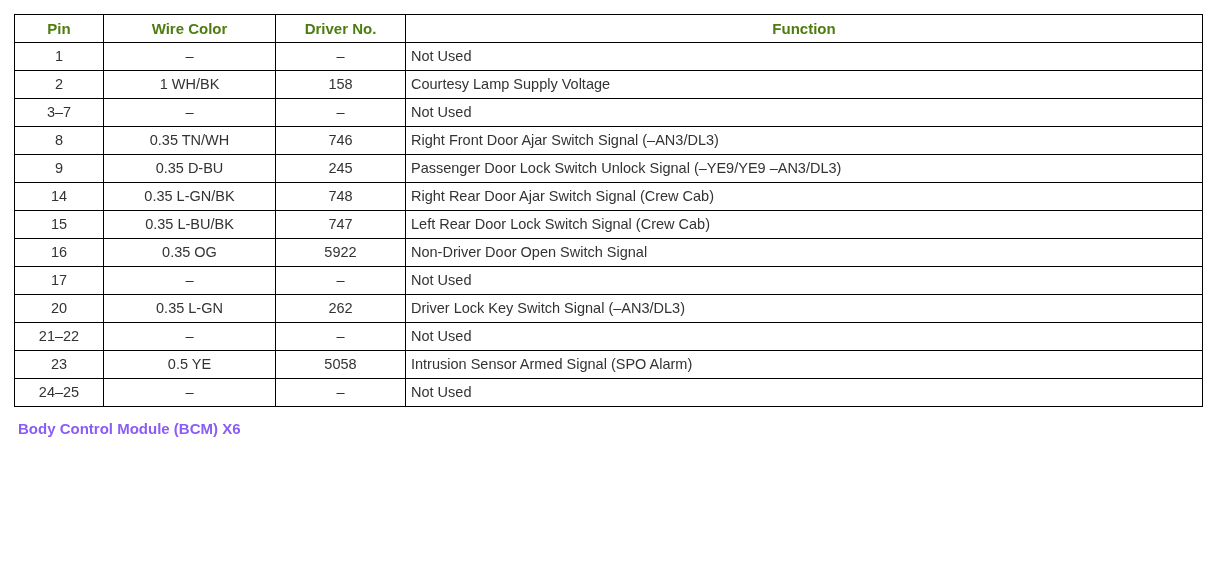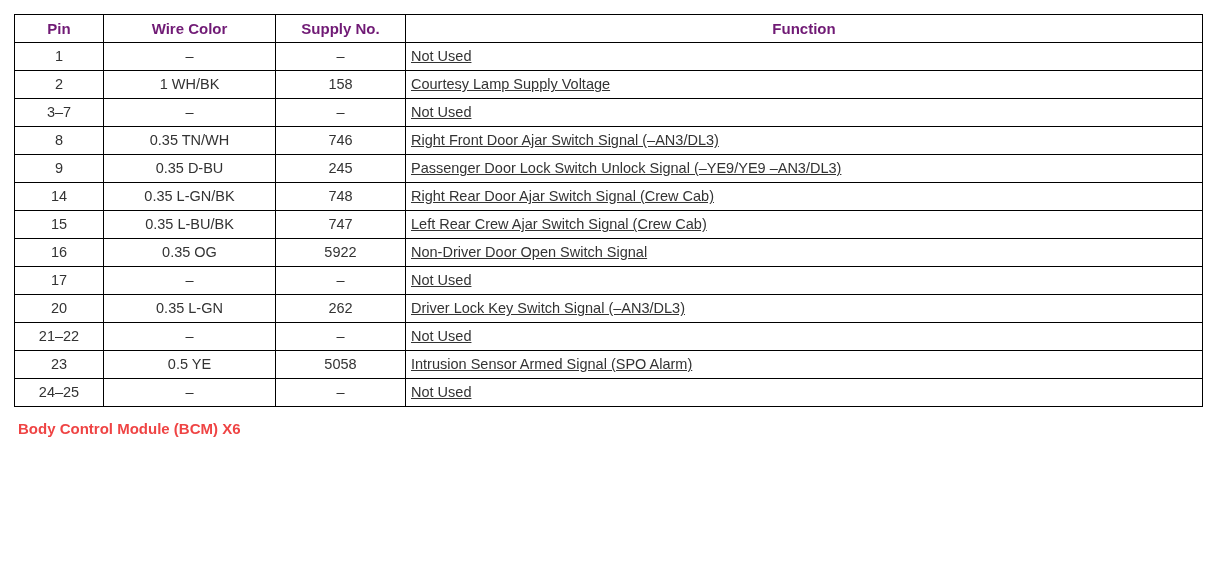--- a/index.html
+++ b/index.html
@@ -26,51 +26,51 @@
     font-size: 14.5px;
     line-height: 1;
     white-space: nowrap;
     overflow: hidden;
     vertical-align: middle;
   }
   table.pinout th {
     font-weight: bold;
     font-size: 15px;
     text-align: center;
-    color: #701a75;
+    color: #4d7c0f;
   }
   col.col-pin     { width: 89px; }
   col.col-wire    { width: 172px; }
   col.col-circuit { width: 130px; }
   col.col-func    { width: 797px; }
   td.c-pin, td.c-wire, td.c-circuit { text-align: center; }
-  td.c-func { text-align: left; padding-left: 5px; text-decoration: underline; }
+  td.c-func { text-align: left; padding-left: 5px; }
   .caption {
     margin: 13px 0 0 4px;
     font-size: 15px;
     font-weight: bold;
-    color: #ef4444;
+    color: #8b5cf6;
   }
 </style>
 </head>
 <body>
 
 <div class="page">
   <table class="pinout">
     <colgroup>
       <col class="col-pin">
       <col class="col-wire">
       <col class="col-circuit">
       <col class="col-func">
     </colgroup>
     <thead>
       <tr>
         <th>Pin</th>
         <th>Wire Color</th>
-        <th>Supply No.</th>
+        <th>Driver No.</th>
         <th>Function</th>
       </tr>
     </thead>
     <tbody id="pinout-body">
         <tr>
           <td class="c-pin">1</td>
           <td class="c-wire">–</td>
           <td class="c-circuit">–</td>
           <td class="c-func">Not Used</td>
         </tr>
@@ -101,21 +101,21 @@
         <tr>
           <td class="c-pin">14</td>
           <td class="c-wire">0.35 L-GN/BK</td>
           <td class="c-circuit">748</td>
           <td class="c-func">Right Rear Door Ajar Switch Signal (Crew Cab)</td>
         </tr>
         <tr>
           <td class="c-pin">15</td>
           <td class="c-wire">0.35 L-BU/BK</td>
           <td class="c-circuit">747</td>
-          <td class="c-func">Left Rear Crew Ajar Switch Signal (Crew Cab)</td>
+          <td class="c-func">Left Rear Door Lock Switch Signal (Crew Cab)</td>
         </tr>
         <tr>
           <td class="c-pin">16</td>
           <td class="c-wire">0.35 OG</td>
           <td class="c-circuit">5922</td>
           <td class="c-func">Non-Driver Door Open Switch Signal</td>
         </tr>
         <tr>
           <td class="c-pin">17</td>
           <td class="c-wire">–</td>

